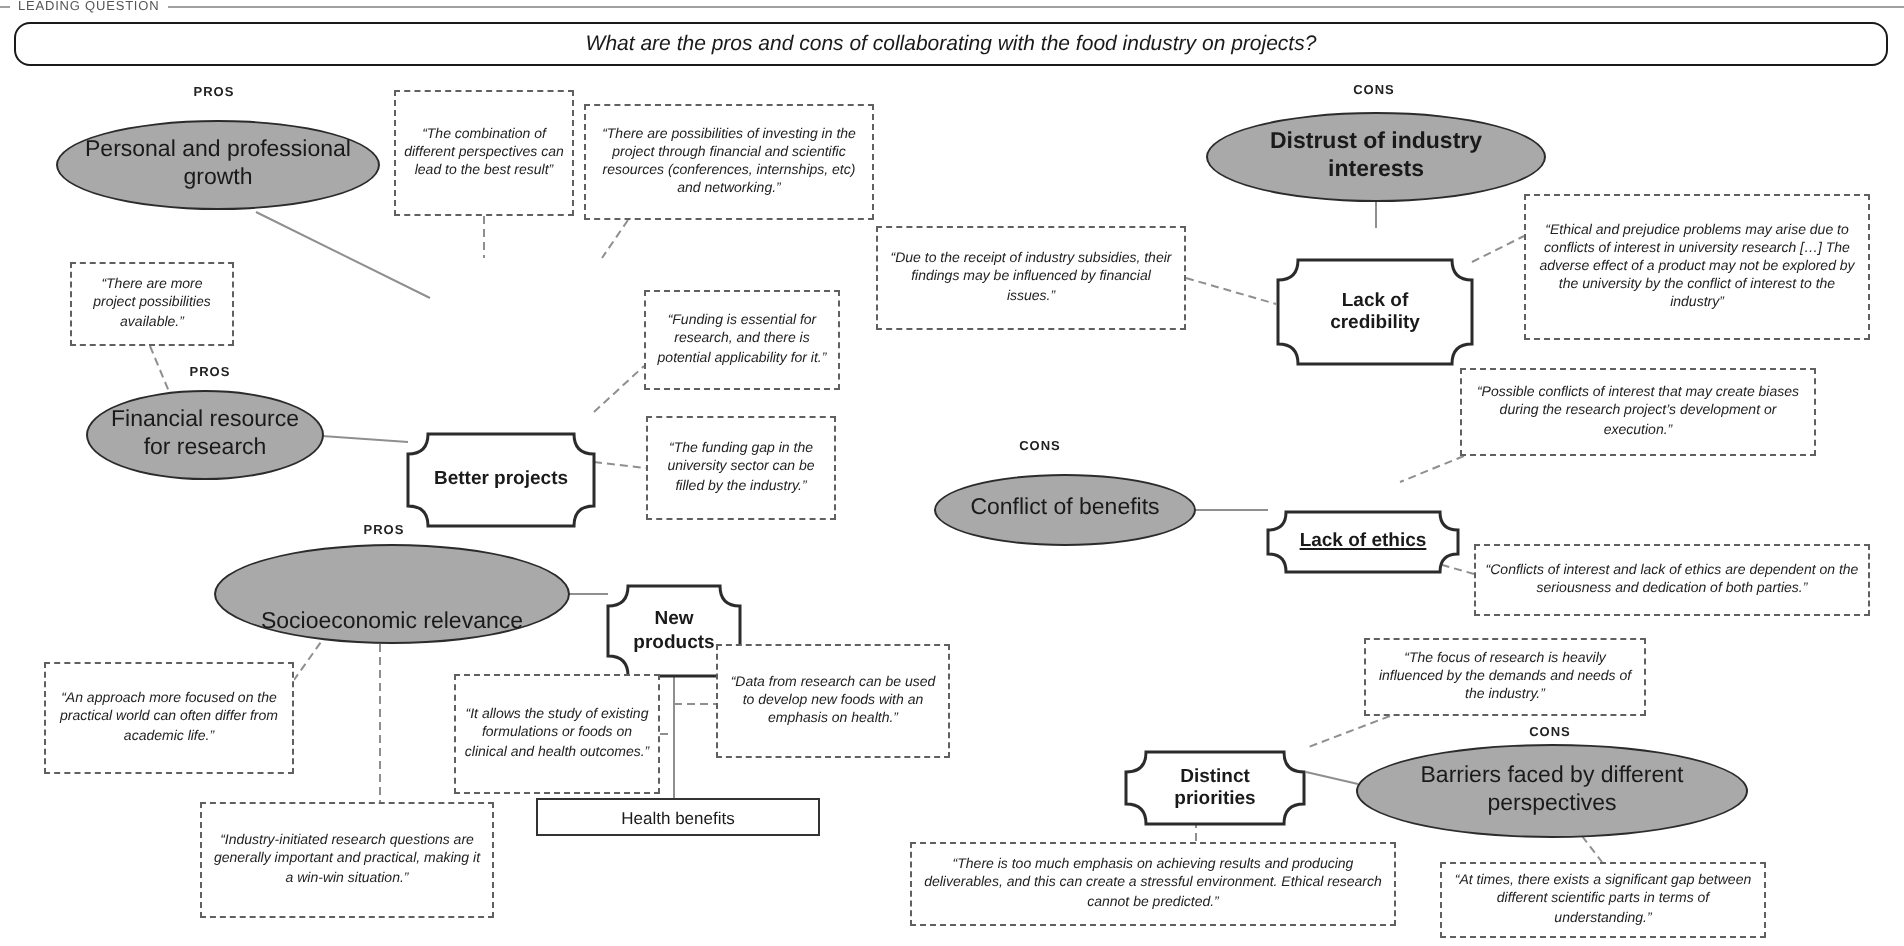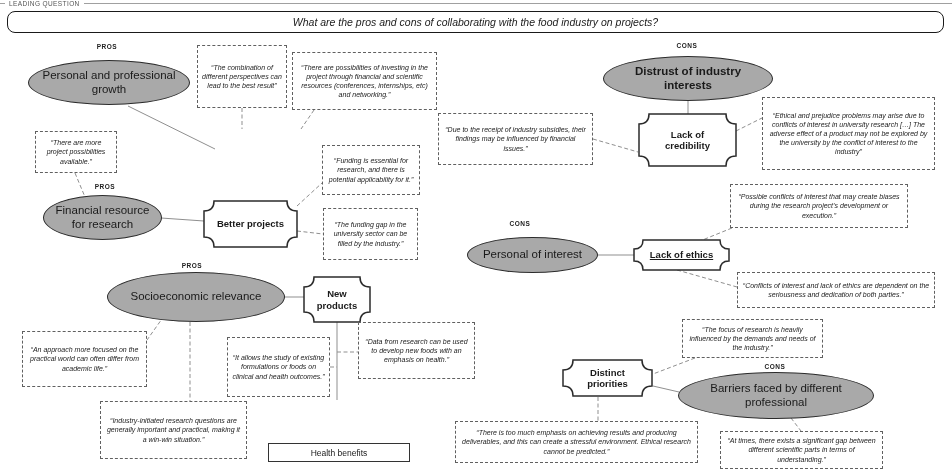--- a/index.html
+++ b/index.html
@@ -10,24 +10,24 @@
     justify-content:center;text-align:center;z-index:1;}
   .top-rule{position:absolute;left:0;right:0;top:3px;border-top:1px solid #a0a0a0;z-index:1;}
   .leading-label{position:absolute;left:5px;top:0;background:#fff;padding:0 4px;
     font-size:6.5px;letter-spacing:0.4px;color:#555;z-index:2;}
   .question-box{left:7px;top:11px;width:937px;height:22px;border:1.5px solid #1a1a1a;
     border-radius:8px;background:#fff;font-style:italic;font-size:10.5px;}
   .cat-label{position:absolute;width:40px;text-align:center;font-size:6.5px;font-weight:bold;
     letter-spacing:0.5px;color:#222;z-index:2;}
   .ellipse{border:1.8px solid var(--node-border,#2b2b2b);border-radius:50%;
     background:var(--ellipse-fill,#a9a9a9);font-size:11.5px;line-height:1.18;padding:2px 8px;}
-  .plaque{background:transparent;font-weight:bold;font-size:9.5px;line-height:1.2;}
+  .plaque{background:transparent;font-weight:bold;font-size:9.5px;line-height:1.2;margin-top:16px;}
   .plaque svg{position:absolute;left:0;top:0;z-index:0;}
   .plaque span{position:relative;z-index:1;padding:0 10px;}
-  .rect-node{border:1.5px solid #333;background:#fff;font-size:8.5px;margin-top:44px;}
+  .rect-node{border:1.5px solid #333;background:#fff;font-size:8.5px;}
   .quote{border:1px dashed #606060;background:#fff;font-style:italic;font-size:7px;
     line-height:1.3;padding:2px 4px;color:#222;}
 </style>
 </head>
 <body>
 
 <div id="canvas">
   <svg id="connectors" width="952" height="473">
       <line x1="128" y1="106" x2="215" y2="149" stroke="#8f8f8f" stroke-width="1"></line>
       <line x1="161" y1="218" x2="204" y2="221" stroke="#8f8f8f" stroke-width="1"></line>
@@ -66,31 +66,31 @@
   <div class="cat-label" style="left:667px;top:42px;">CONS</div>
   <div class="cat-label" style="left:500px;top:220px;">CONS</div>
   <div class="cat-label" style="left:755px;top:363px;">CONS</div>
 
   <div class="node ellipse" style="left:43px;top:195px;width:119px;height:45px;">
       <span>Financial resource for research</span>
     </div>
   <div class="node ellipse" style="left:28px;top:60px;width:162px;height:45px;">
       <span>Personal and professional growth</span>
     </div>
-  <div class="node ellipse" style="left:107px;top:272px;width:178px;height:50px;">
+  <div class="node ellipse" style="left:107px;top:272px;width:178px;height:50px;align-items:flex-end;">
       <span>Socioeconomic relevance</span>
     </div>
   <div class="node ellipse" style="left:603px;top:56px;width:170px;height:45px;font-weight:bold;">
       <span>Distrust of industry interests</span>
     </div>
   <div class="node ellipse" style="left:467px;top:237px;width:131px;height:36px;">
-      <span>Personal of interest</span>
+      <span>Conflict of benefits</span>
     </div>
   <div class="node ellipse" style="left:678px;top:372px;width:196px;height:47px;">
-      <span>Barriers faced by different professional</span>
+      <span>Barriers faced by different perspectives</span>
     </div>
 
   <div class="node plaque" style="left:303px;top:276px;width:68px;height:47px;">
       <svg width="68" height="47">
         <path d="M 11 1 H 57 Q 57 11 67 11 V 36 Q 57 36 57 46 H 11 Q 11 36 1 36 V 11 Q 11 11 11 1 Z" fill="#ffffff" stroke="#2b2b2b" stroke-width="1.5"></path>
       </svg>
       <span>New products</span>
     </div>
   <div class="node plaque" style="left:203px;top:200px;width:95px;height:48px;">
       <svg width="95" height="48">

